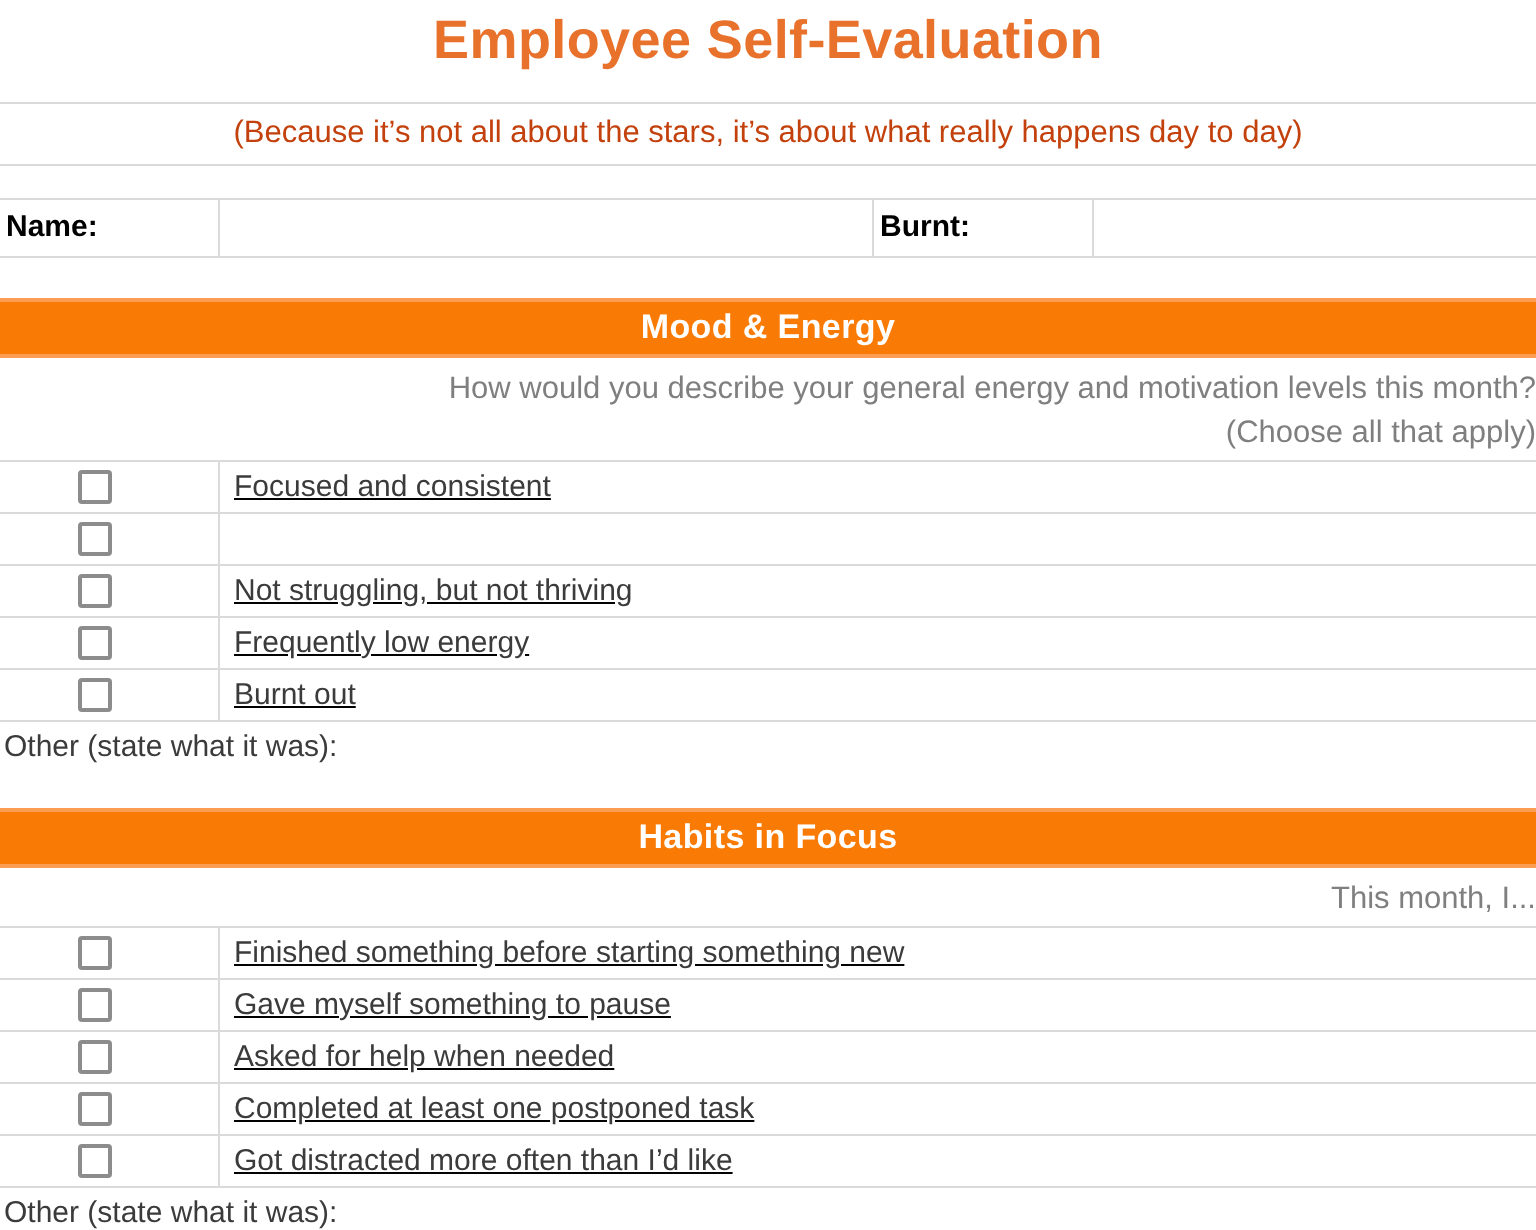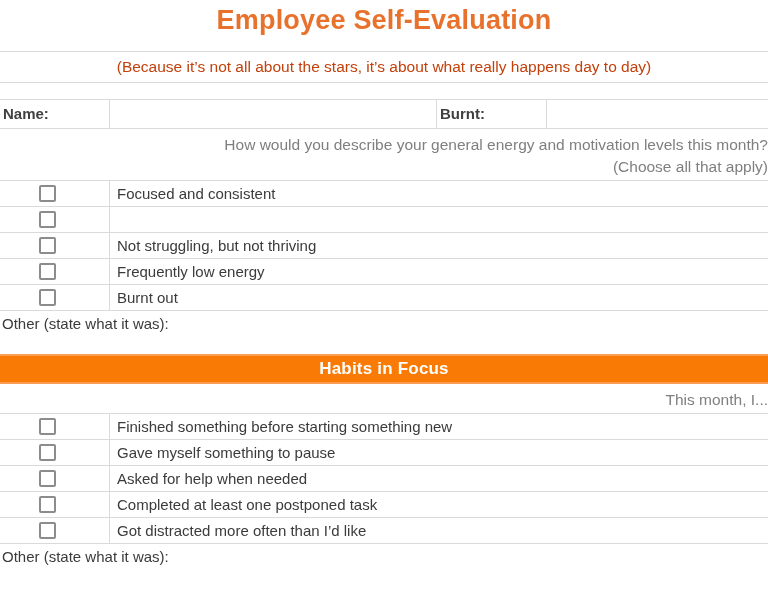--- a/index.html
+++ b/index.html
@@ -25,21 +25,21 @@
 
   
   .name-row {
     margin-top: 16px; height: 30px;
     border-top: 1px solid #dadada; border-bottom: 1px solid #dadada;
     box-sizing: border-box; display: flex; align-items: stretch;
   }
   .fcell { box-sizing: border-box; border-right: 1px solid #dadada; }
   .fcell.label {
     width: 110px; padding-left: 3px;
-    font-size: 15px; font-weight: bold; color: #404040;
+    font-size: 15px; font-weight: bold; color: #000000;
     line-height: 28px;
   }
   .fcell.input-name { width: 327px; }
   .fcell.input-month { flex: 1; border-right: none; }
 
   
   .section-header {
     margin-top: 20px; height: 30px; box-sizing: border-box;
     background: #f97b05;
     border-top: 2px solid #fb9d53; border-bottom: 2px solid #fb9d53;
@@ -48,21 +48,21 @@
   }
   .section-header.second { margin-top: 17px; }
 
   
   .desc {
     padding-top: 5px; padding-bottom: 2px;
     text-align: right; color: #7f7f7f; font-size: 15.5px; line-height: 22px;
   }
 
   
-  .options { border-top: 1px solid #dadada; }
+  .options { border-top: 1px solid #dadada; text-decoration: underline; }
   .opt-row {
     height: 26px; box-sizing: border-box;
     border-bottom: 1px solid #dadada;
     display: flex; align-items: center;
   }
   .cb-cell {
     width: 110px; height: 100%; box-sizing: border-box;
     border-right: 1px solid #dadada;
     display: flex; align-items: center; padding-left: 39px;
   }
@@ -87,20 +87,21 @@
 
   <div class="subtitle-row">(Because it’s not all about the stars, it’s about what really happens day to day)</div>
 
   <div class="name-row">
     <div class="fcell label">Name:</div>
     <div class="fcell input-name"></div>
     <div class="fcell label">Burnt:</div>
     <div class="fcell input-month"></div>
   </div>
 
+  <div class="section-header">Mood &amp; Energy</div>
 
   <div class="desc">
     <div>How would you describe your general energy and motivation levels this month?</div>
     <div>(Choose all that apply)</div>
   </div>
 
   <div class="options">
     <div class="opt-row">
       <div class="cb-cell">
           <span class="cb"></span>

